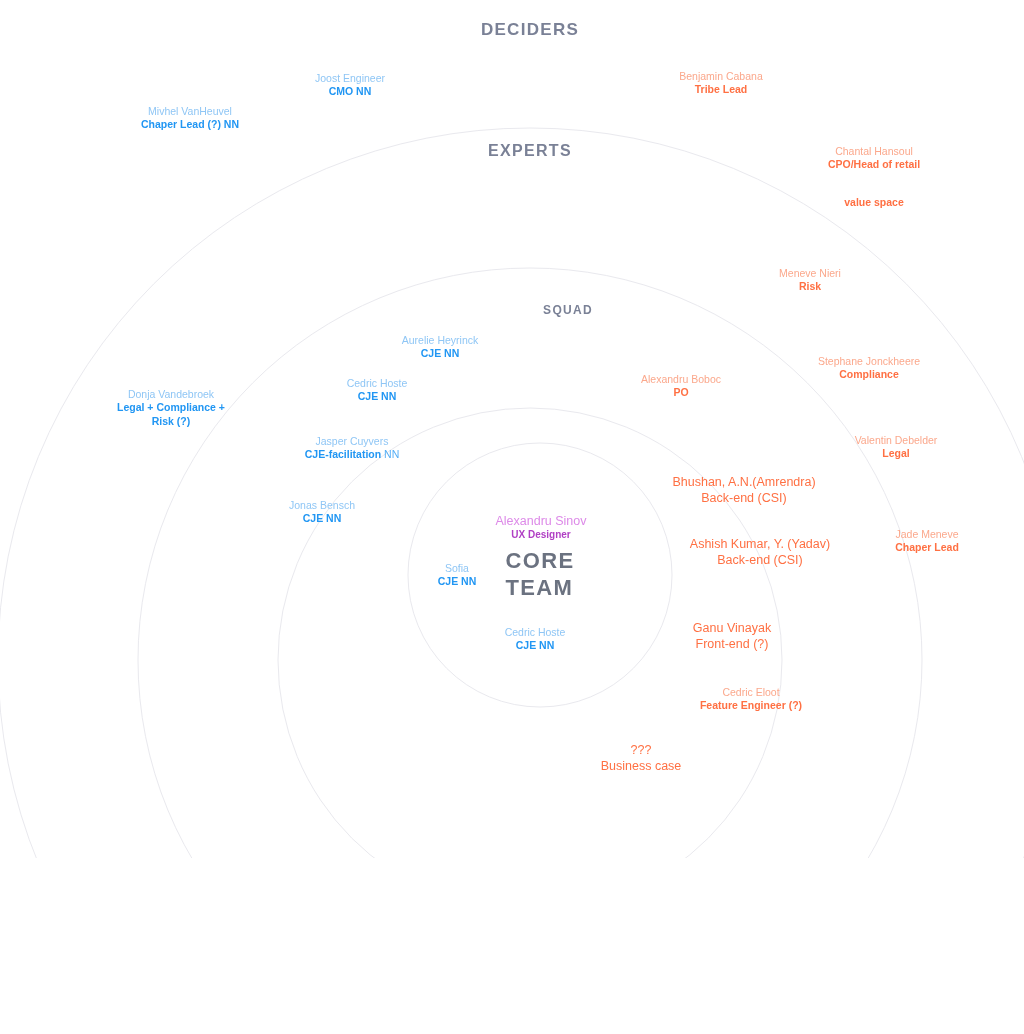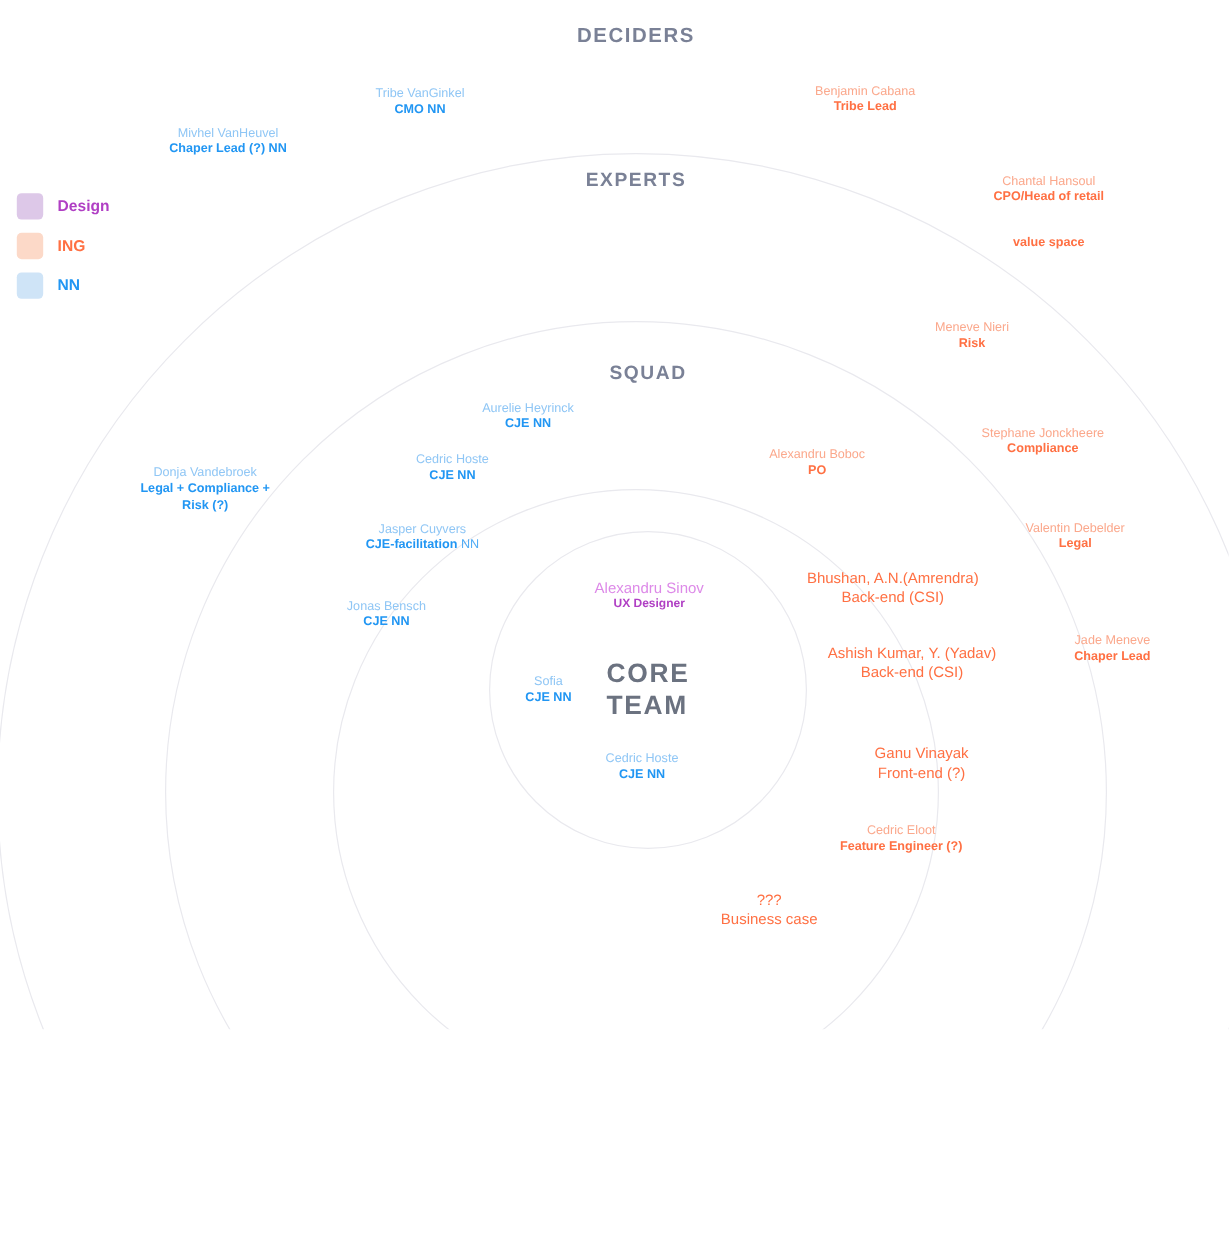--- a/index.html
+++ b/index.html
@@ -31,21 +31,21 @@
     position: absolute;
     transform: translateX(-50%);
     color: #7a8196;
     font-weight: bold;
     letter-spacing: 1.3px;
     white-space: nowrap;
     text-align: center;
   }
   .ring-title.deciders { font-size: 17px; }
   .ring-title.experts  { font-size: 16px; }
-  .ring-title.squad    { font-size: 16px; }
+  .ring-title.squad    { font-size: 12px; margin-left: 28px; }
 
   
   .core-label {
     position: absolute;
     transform: translate(-50%, -50%);
     color: #6b7280;
     font-size: 22px;
     font-weight: bold;
     letter-spacing: 1.4px;
     line-height: 1.22;
@@ -117,38 +117,24 @@
 
   <div class="ring-title deciders" style="left: 530px; top: 20px; color: rgb(122, 129, 150);">DECIDERS</div>
   <div class="ring-title experts" style="left: 530px; top: 142px; color: rgb(122, 129, 150);">EXPERTS</div>
   <div class="ring-title squad" style="left: 540px; top: 303px; color: rgb(122, 129, 150);">SQUAD</div>
 
   <div class="core-label" style="left: 540px; top: 575px; color: rgb(107, 114, 128);">
     <span>CORE</span><br>
     <span>TEAM</span>
   </div>
 
-  <div id="legend">
-      <div class="legend-row">
-        <div class="legend-swatch" style="background: rgb(221, 200, 232);"></div>
-        <div class="legend-text" style="color: rgb(176, 63, 196);">Design</div>
-      </div>
-      <div class="legend-row">
-        <div class="legend-swatch" style="background: rgb(252, 217, 200);"></div>
-        <div class="legend-text" style="color: rgb(255, 112, 67);">ING</div>
-      </div>
-      <div class="legend-row">
-        <div class="legend-swatch" style="background: rgb(207, 228, 247);"></div>
-        <div class="legend-text" style="color: rgb(33, 150, 243);">NN</div>
-      </div>
-    </div>
 
   <div id="people-layer">
       <div class="person" style="left: 350px; top: 72px;">
-        <span class="p-name" style="color: rgb(143, 198, 245);">Tribe VanGinkel</span>
+        <span class="p-name" style="color: rgb(143, 198, 245);">Joost Engineer</span>
         <span class="p-role" style="color: rgb(33, 150, 243);">CMO NN</span>
       </div>
       <div class="person" style="left: 190px; top: 105px;">
         <span class="p-name" style="color: rgb(143, 198, 245);">Mivhel VanHeuvel</span>
         <span class="p-role" style="color: rgb(33, 150, 243);">Chaper Lead (?) NN</span>
       </div>
       <div class="person" style="left: 721px; top: 70px;">
         <span class="p-name" style="color: rgb(251, 168, 140);">Benjamin Cabana</span>
         <span class="p-role" style="color: rgb(255, 112, 67);">Tribe Lead</span>
       </div>
@@ -188,40 +174,40 @@
       </div>
       <div class="person" style="left: 352px; top: 435px;">
         <span class="p-name" style="color: rgb(143, 198, 245);">Jasper Cuyvers</span>
         <span class="p-role" style="color: rgb(33, 150, 243);"><span>CJE-facilitation</span><span class="soft"> NN</span></span>
       </div>
       <div class="person big-plain" style="left: 744px; top: 474px;">
         <span class="p-name" style="color: rgb(255, 112, 67);">Bhushan, A.N.(Amrendra)</span>
         <span class="p-role" style="color: rgb(255, 112, 67);">Back-end (CSI)</span>
       </div>
       <div class="person big" style="left: 541px; top: 482px;">
-        <span class="p-name" style="color: rgb(221, 138, 232);">Alexandru Sinov</span>
+        <span class="p-name" style="color: rgb(221, 138, 232); margin-top: 31px;">Alexandru Sinov</span>
         <span class="p-role" style="color: rgb(176, 63, 196);">UX Designer</span>
       </div>
       <div class="person" style="left: 322px; top: 499px;">
         <span class="p-name" style="color: rgb(143, 198, 245);">Jonas Bensch</span>
         <span class="p-role" style="color: rgb(33, 150, 243);">CJE NN</span>
       </div>
       <div class="person" style="left: 927px; top: 528px;">
         <span class="p-name" style="color: rgb(251, 168, 140);">Jade Meneve</span>
         <span class="p-role" style="color: rgb(255, 112, 67);">Chaper Lead</span>
       </div>
       <div class="person big-plain" style="left: 760px; top: 536px;">
         <span class="p-name" style="color: rgb(255, 112, 67);">Ashish Kumar, Y. (Yadav)</span>
         <span class="p-role" style="color: rgb(255, 112, 67);">Back-end (CSI)</span>
       </div>
       <div class="person" style="left: 457px; top: 562px;">
         <span class="p-name" style="color: rgb(143, 198, 245);">Sofia</span>
         <span class="p-role" style="color: rgb(33, 150, 243);">CJE NN</span>
       </div>
-      <div class="person big-plain" style="left: 768px; top: 620px;">
+      <div class="person big-plain" style="left: 732px; top: 620px;">
         <span class="p-name" style="color: rgb(255, 112, 67);">Ganu Vinayak</span>
         <span class="p-role" style="color: rgb(255, 112, 67);">Front-end (?)</span>
       </div>
       <div class="person" style="left: 535px; top: 626px;">
         <span class="p-name" style="color: rgb(143, 198, 245);">Cedric Hoste</span>
         <span class="p-role" style="color: rgb(33, 150, 243);">CJE NN</span>
       </div>
       <div class="person" style="left: 715px; top: 686px; margin-left: 36px;">
         <span class="p-name" style="color: rgb(251, 168, 140);">Cedric Eloot</span>
         <span class="p-role" style="color: rgb(255, 112, 67);">Feature Engineer (?)</span>

